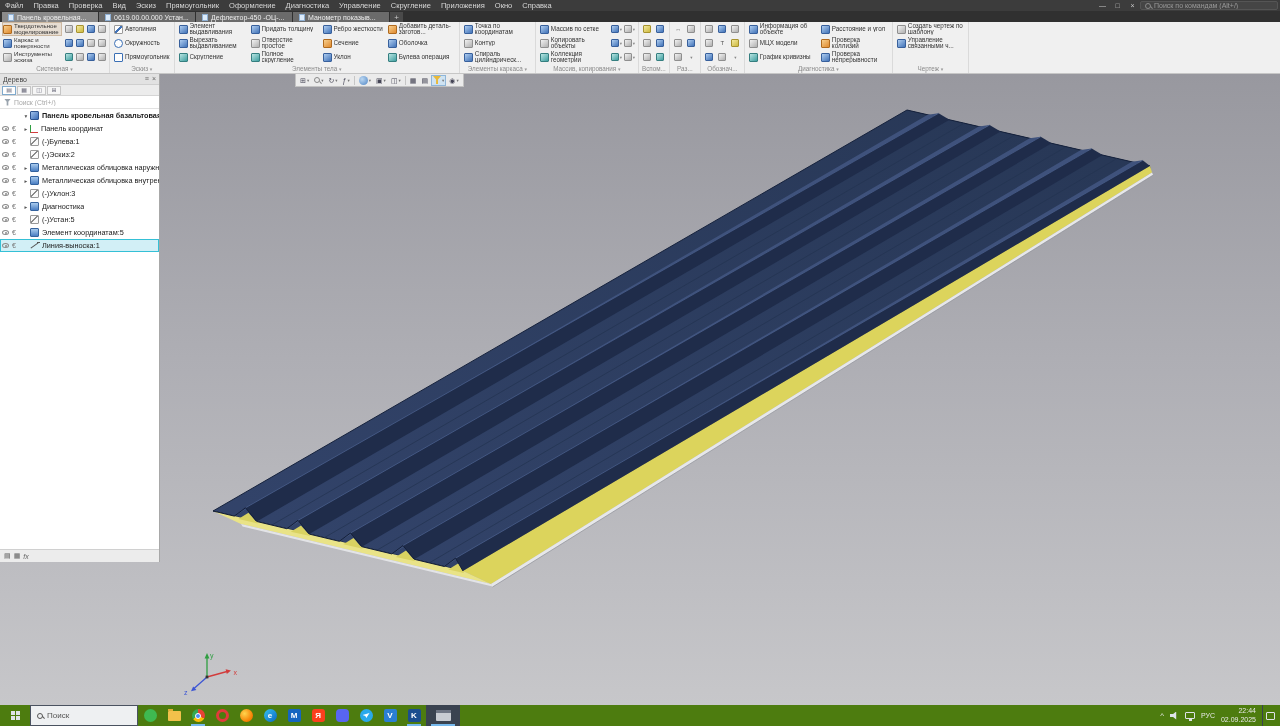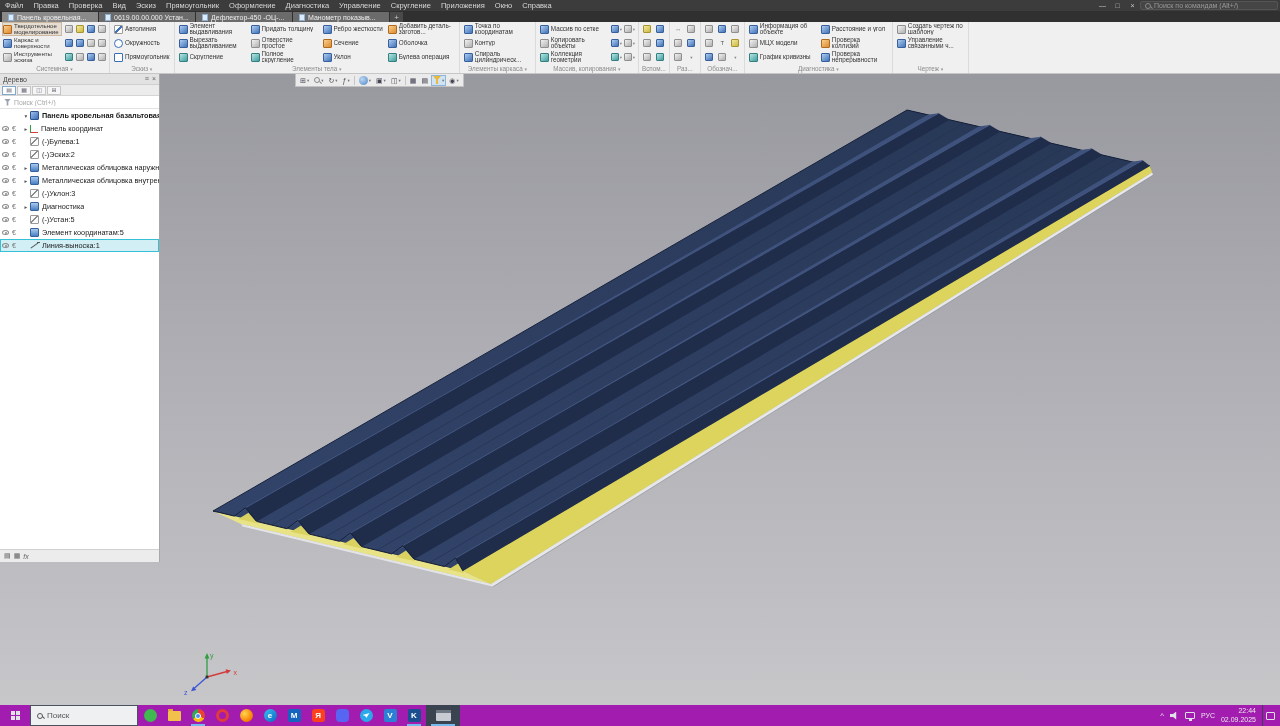--- a/index.html
+++ b/index.html
@@ -96,21 +96,21 @@
   .ti-leader::before{content:'';position:absolute;width:9px;height:1px;background:#555;transform:rotate(-35deg);top:4px;left:0;}
   .ti-leader::after{content:'';position:absolute;width:3px;height:1px;background:#555;top:1px;right:-1px;}
   .tlabel{overflow:hidden;}
   .trow.root .tlabel{font-weight:bold;color:#1a1a1a;}
   .trow.selected{background:#d2eff6;box-shadow:inset 0 0 0 1px #35c0d6;}
   .tree-footer{height:13px;background:#ececec;border-top:1px solid #d0d0d0;display:flex;align-items:center;gap:3px;padding:0 4px;}
   .tf-ic{font-size:7px;color:#666;line-height:12px;}
   .tf-fx{font-size:7px;color:#666;font-style:italic;}
 
   
-  .taskbar{position:absolute;left:0;top:705px;width:1280px;height:21px;background:#a21caf;display:flex;align-items:center;}
+  .taskbar{position:absolute;left:0;top:705px;width:1280px;height:21px;background:#4d7c0f;display:flex;align-items:center;}
   .start-btn{width:30px;height:21px;display:flex;align-items:center;justify-content:center;}
   .win-logo{display:grid;grid-template-columns:4px 4px;grid-template-rows:4px 4px;gap:1px;}
   .win-logo div{background:#dfe3e8;}
   .tb-search{width:108px;height:21px;background:#eef0f2;display:flex;align-items:center;gap:4px;padding:0 6px;border:1px solid #4a5260;}
   .tb-search input{border:none;outline:none;background:transparent;font-size:8px;color:#444;width:70px;}
   .tb-search input::placeholder{color:#555;}
   .tb-search .mag{border-color:#555;}
   .tb-search .mag::after{background:#555;}
   .tb-icons{display:flex;align-items:center;height:21px;}
   .tb-app{width:24px;height:21px;display:flex;align-items:center;justify-content:center;position:relative;}

